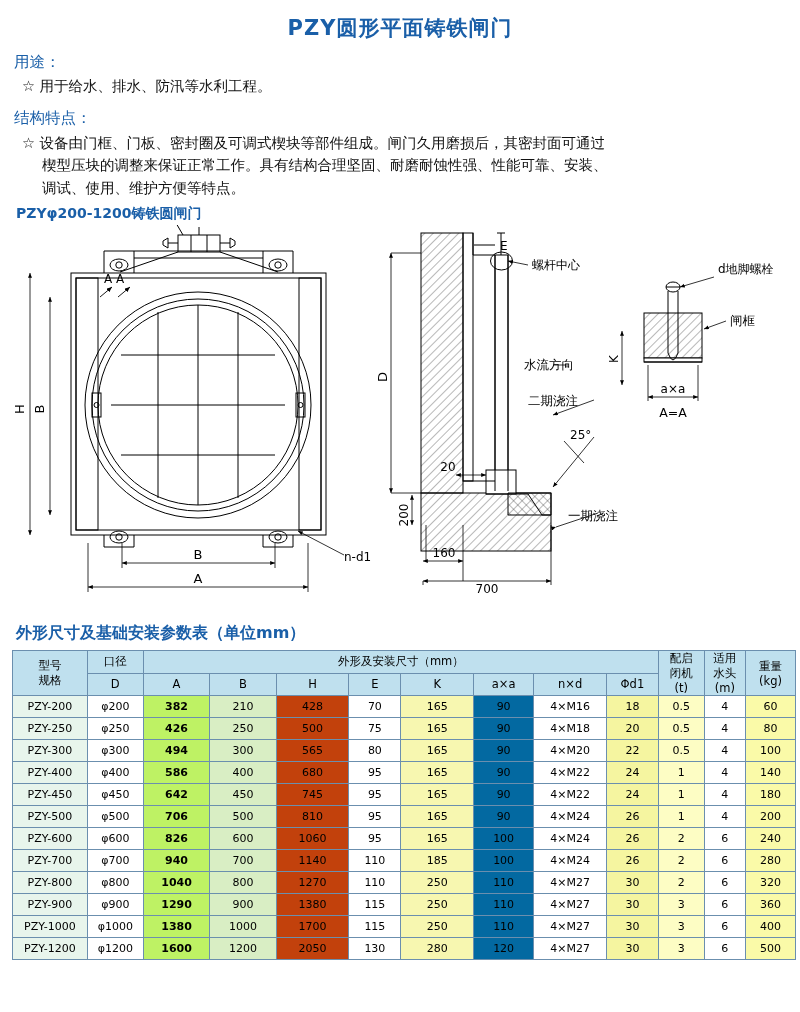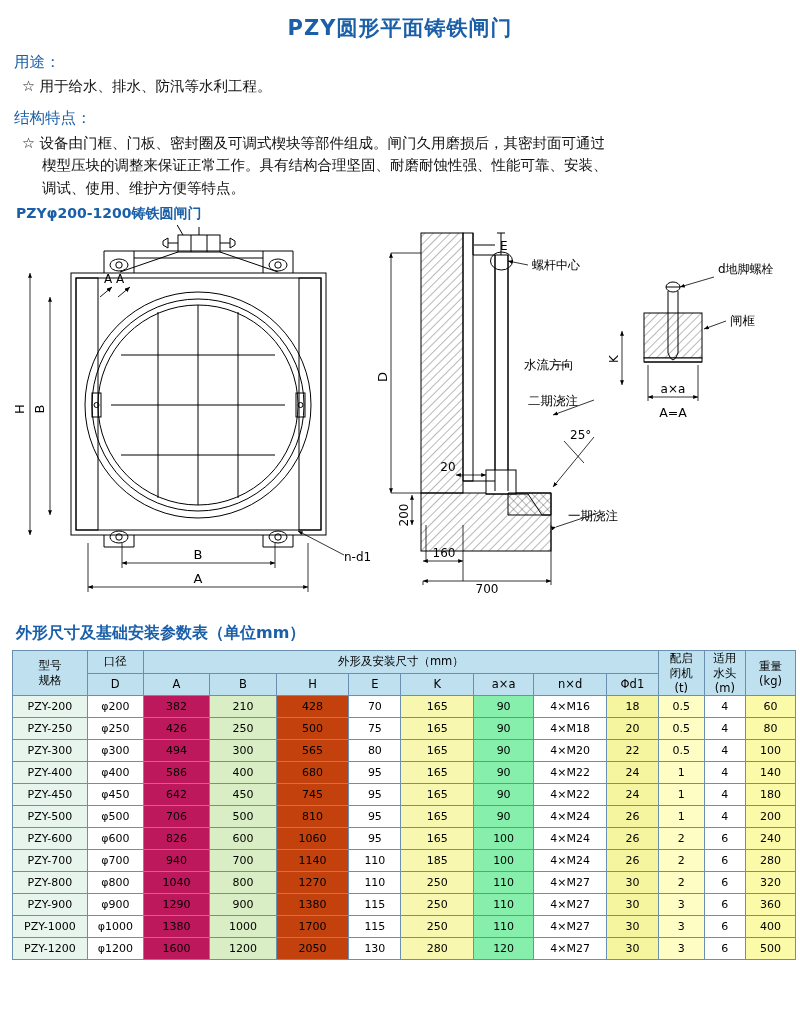--- a/index.html
+++ b/index.html
@@ -92,26 +92,26 @@
     background: #bfe0ee;
     font-size: 11.5px;
     font-weight: normal;
     color: #000;
   }
   .grp-head {
     background: #bfe0ee !important;
   }
   td.c-model { background: #e8f5ec; }
   td.c-d { background: #ffffff; }
-  td.c-a { background: #be185d; }
+  td.c-a { background: #bef264; font-weight: bold; }
   td.c-b { background: #d9eec4; margin-top: 16px; }
   td.c-h { background: #c2410c; margin-left: 40px; }
   td.c-e { background: #ffffff; }
   td.c-k { background: #f7f7b0; }
-  td.c-axa { background: #86efac; }
+  td.c-axa { background: #0369a1; }
   td.c-nxd { background: #ffffff; }
   td.c-phid { background: #f5f5a0; }
   td.c-t { background: #fdfdc4; }
   td.c-head { background: #ffffff; }
   td.c-weight { background: #fafaa8; }
 </style>
 </head>
 <body>
 
 <div class="page">

